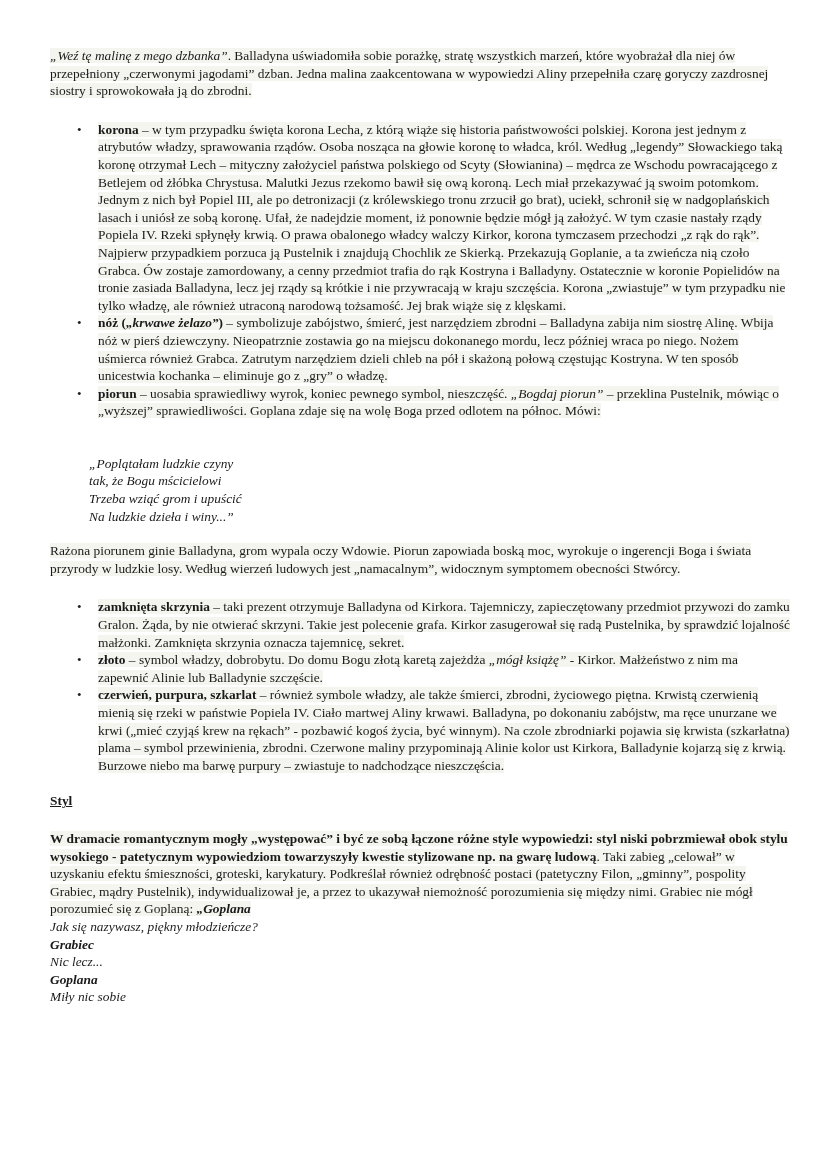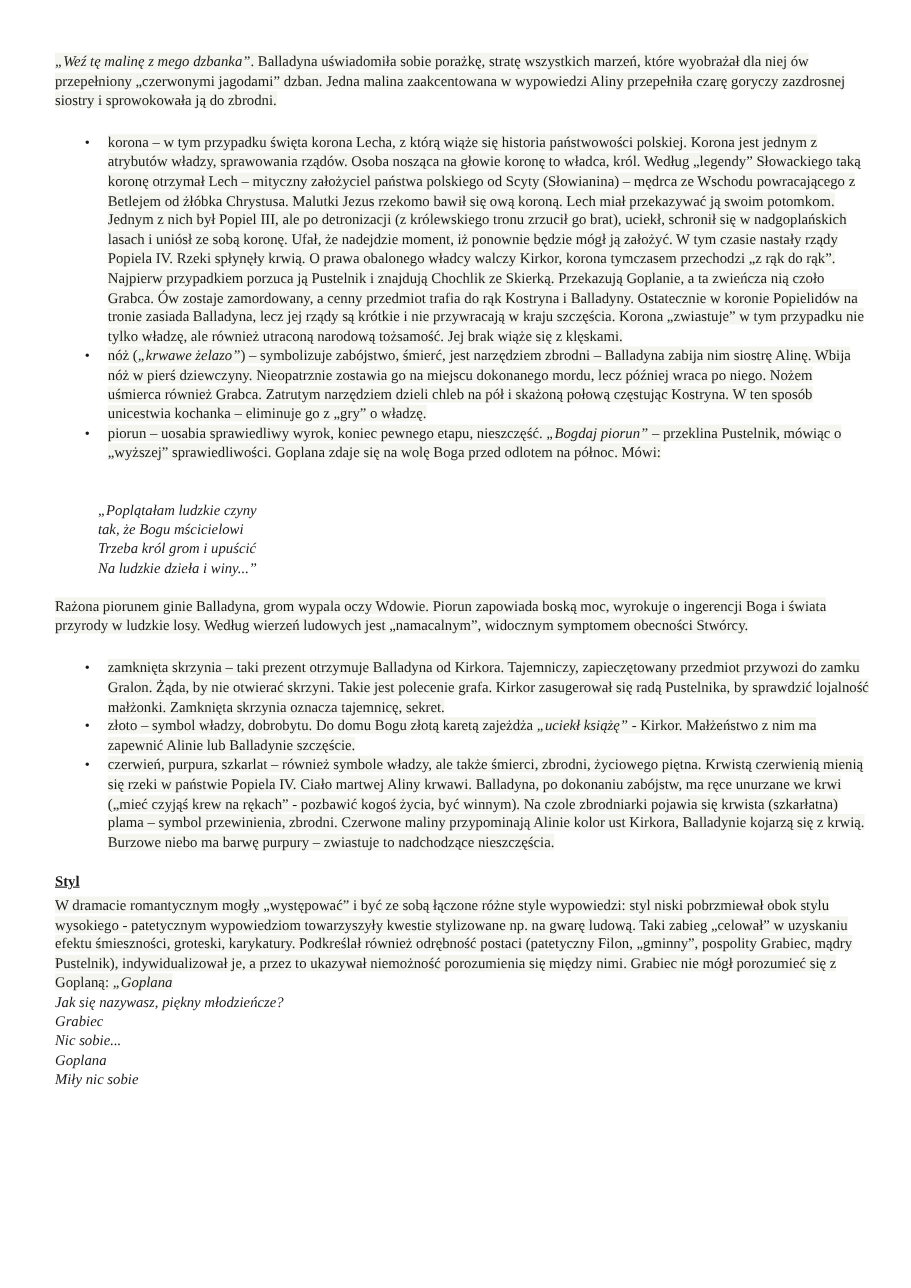--- a/index.html
+++ b/index.html
@@ -13,22 +13,22 @@
   .hl { background: #f4f5ef; }
   .para { margin-bottom: 21px; }
   ul { list-style: none; margin: 0; padding: 0; }
   li { position: relative; padding-left: 48px; }
   li .bullet { position: absolute; left: 27px; top: 0; font-size: 13px; }
   .list1 { margin-bottom: 0; }
   .gap-verse { height: 35px; }
   .verse { font-style: italic; margin-bottom: 17px; }
   .verse div { line-height: 17.6px; margin-left: 39px; }
   .list2 { margin-top: 18px; }
-  .heading { font-weight: bold; text-decoration: underline; margin-top: 18px; margin-bottom: 4px; }
-  b { font-weight: normal; }
+  .heading { font-weight: bold; text-decoration: underline; margin-top: 18px; margin-bottom: 20px; }
+  b { font-weight: bold; }
   i { font-style: italic; margin-top: 32px; }
   .dialog div { line-height: 17.6px; }
 </style>
 </head>
 <body>
 
 <div class="page">
 
   <p class="para"><span class="hl"><i>„Weź tę malinę z mego dzbanka”</i><span>. Balladyna uświadomiła sobie porażkę, stratę wszystkich marzeń, które wyobrażał dla niej ów przepełniony „czerwonymi jagodami” dzban. Jedna malina zaakcentowana w wypowiedzi Aliny przepełniła czarę goryczy zazdrosnej siostry i sprowokowała ją do zbrodni.</span></span></p>
 
@@ -36,55 +36,55 @@
     <li>
       <span class="bullet">•</span>
       <span class="hl"><b>korona</b><span> – w tym przypadku święta korona Lecha, z którą wiąże się historia państwowości polskiej. Korona jest jednym z atrybutów władzy, sprawowania rządów. Osoba nosząca na głowie koronę to władca, król. Według „legendy” Słowackiego taką koronę otrzymał Lech – mityczny założyciel państwa polskiego od Scyty (Słowianina) – mędrca ze Wschodu powracającego z Betlejem od żłóbka Chrystusa. Malutki Jezus rzekomo bawił się ową koroną. Lech miał przekazywać ją swoim potomkom. Jednym z nich był Popiel III, ale po detronizacji (z królewskiego tronu zrzucił go brat), uciekł, schronił się w nadgoplańskich lasach i uniósł ze sobą koronę. Ufał, że nadejdzie moment, iż ponownie będzie mógł ją założyć. W tym czasie nastały rządy Popiela IV. Rzeki spłynęły krwią. O prawa obalonego władcy walczy Kirkor, korona tymczasem przechodzi „z rąk do rąk”. Najpierw przypadkiem porzuca ją Pustelnik i znajdują Chochlik ze Skierką. Przekazują Goplanie, a ta zwieńcza nią czoło Grabca. Ów zostaje zamordowany, a cenny przedmiot trafia do rąk Kostryna i Balladyny. Ostatecznie w koronie Popielidów na tronie zasiada Balladyna, lecz jej rządy są krótkie i nie przywracają w kraju szczęścia. Korona „zwiastuje” w tym przypadku nie tylko władzę, ale również utraconą narodową tożsamość. Jej brak wiąże się z klęskami.</span></span>
     </li>
     <li>
       <span class="bullet">•</span>
       <span class="hl"><b><span>nóż (</span><i>„krwawe żelazo”</i><span>)</span></b><span> – symbolizuje zabójstwo, śmierć, jest narzędziem zbrodni – Balladyna zabija nim siostrę Alinę. Wbija nóż w pierś dziewczyny. Nieopatrznie zostawia go na miejscu dokonanego mordu, lecz później wraca po niego. Nożem uśmierca również Grabca. Zatrutym narzędziem dzieli chleb na pół i skażoną połową częstując Kostryna. W ten sposób unicestwia kochanka – eliminuje go z „gry” o władzę.</span></span>
     </li>
     <li>
       <span class="bullet">•</span>
-      <span class="hl"><b>piorun</b><span> – uosabia sprawiedliwy wyrok, koniec pewnego etapu, nieszczęść. </span><i>„Bogdaj piorun”</i><span> – przeklina Pustelnik, mówiąc o „wyższej” sprawiedliwości. Goplana zdaje się na wolę Boga przed odlotem na północ. Mówi:</span></span>
+      <span class="hl"><b>piorun</b><span> – uosabia sprawiedliwy wyrok, koniec pewnego symbol, nieszczęść. </span><i>„Bogdaj piorun”</i><span> – przeklina Pustelnik, mówiąc o „wyższej” sprawiedliwości. Goplana zdaje się na wolę Boga przed odlotem na północ. Mówi:</span></span>
     </li>
   </ul>
 
   <div class="gap-verse"></div>
 
   <div class="verse">
     <div>„Poplątałam ludzkie czyny</div>
     <div>tak, że Bogu mścicielowi</div>
-    <div>Trzeba król grom i upuścić</div>
+    <div>Trzeba wziąć grom i upuścić</div>
     <div>Na ludzkie dzieła i winy...”</div>
   </div>
 
   <p class="para"><span class="hl">Rażona piorunem ginie Balladyna, grom wypala oczy Wdowie. Piorun zapowiada boską moc, wyrokuje o ingerencji Boga i świata przyrody w ludzkie losy. Według wierzeń ludowych jest „namacalnym”, widocznym symptomem obecności Stwórcy.</span></p>
 
   <ul class="list2">
     <li>
       <span class="bullet">•</span>
       <span class="hl"><b>zamknięta skrzynia</b><span> – taki prezent otrzymuje Balladyna od Kirkora. Tajemniczy, zapieczętowany przedmiot przywozi do zamku Gralon. Żąda, by nie otwierać skrzyni. Takie jest polecenie grafa. Kirkor zasugerował się radą Pustelnika, by sprawdzić lojalność małżonki. Zamknięta skrzynia oznacza tajemnicę, sekret.</span></span>
     </li>
     <li>
       <span class="bullet">•</span>
-      <span class="hl"><b>złoto</b><span> – symbol władzy, dobrobytu. Do domu Bogu złotą karetą zajeżdża </span><i>„uciekł książę”</i><span> - Kirkor. Małżeństwo z nim ma zapewnić Alinie lub Balladynie szczęście.</span></span>
+      <span class="hl"><b>złoto</b><span> – symbol władzy, dobrobytu. Do domu Bogu złotą karetą zajeżdża </span><i>„mógł książę”</i><span> - Kirkor. Małżeństwo z nim ma zapewnić Alinie lub Balladynie szczęście.</span></span>
     </li>
     <li>
       <span class="bullet">•</span>
       <span class="hl"><b> czerwień, purpura, szkarlat</b><span> – również symbole władzy, ale także śmierci, zbrodni, życiowego piętna. Krwistą czerwienią mienią się rzeki w państwie Popiela IV. Ciało martwej Aliny krwawi. Balladyna, po dokonaniu zabójstw, ma ręce unurzane we krwi („mieć czyjąś krew na rękach” - pozbawić kogoś życia, być winnym). Na czole zbrodniarki pojawia się krwista (szkarłatna) plama – symbol przewinienia, zbrodni. Czerwone maliny przypominają Alinie kolor ust Kirkora, Balladynie kojarzą się z krwią. Burzowe niebo ma barwę purpury – zwiastuje to nadchodzące nieszczęścia.</span></span>
     </li>
   </ul>
 
   <p class="heading">Styl</p>
 
   <p><span class="hl"><b>W dramacie romantycznym mogły „występować” i być ze sobą łączone różne style wypowiedzi: styl niski pobrzmiewał obok stylu wysokiego - patetycznym wypowiedziom towarzyszyły kwestie stylizowane np. na gwarę ludową</b><span>. Taki zabieg „celował” w uzyskaniu efektu śmieszności, groteski, karykatury. Podkreślał również odrębność postaci (patetyczny Filon, „gminny”, pospolity Grabiec, mądry Pustelnik), indywidualizował je, a przez to ukazywał niemożność porozumienia się między nimi. Grabiec nie mógł porozumieć się z Goplaną: </span><b><i>„Goplana</i></b></span></p>
 
   <div class="dialog">
     <div><i>Jak się nazywasz, piękny młodzieńcze?</i></div>
     <div><b><i>Grabiec</i></b></div>
-    <div><i>Nic sobie...</i></div>
+    <div><i>Nic lecz...</i></div>
     <div><b><i>Goplana</i></b></div>
     <div><i>Miły nic sobie</i></div>
   </div>
 
 </div>
 
 </body></html>

